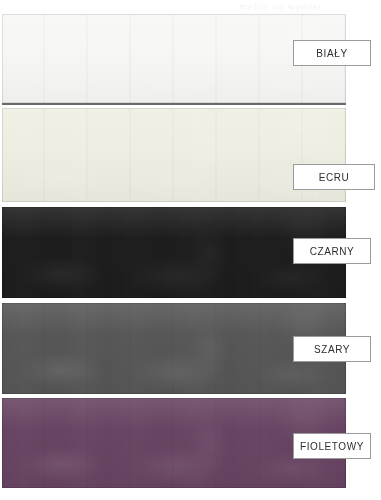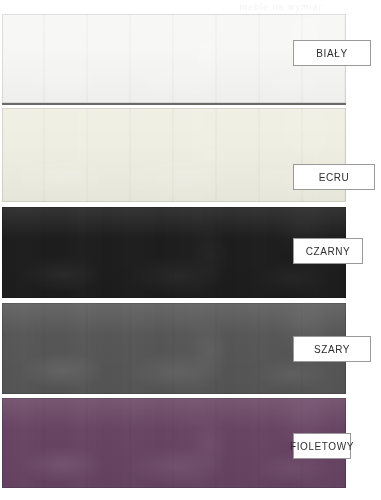--- a/index.html
+++ b/index.html
@@ -184,23 +184,23 @@
         <div class="edge"></div>
       </div>
     </div>
   <div id="label-layer">
       <div class="label-box" style="left: 293px; top: 40px; width: 78px; height: 26px; color: rgb(46, 46, 46);">
         <span>BIAŁY</span>
       </div>
       <div class="label-box" style="left: 293px; top: 141px; width: 82px; height: 26px; color: rgb(46, 46, 46); margin-top: 23px;">
         <span>ECRU</span>
       </div>
-      <div class="label-box" style="left: 293px; top: 238px; width: 70px; height: 26px; color: rgb(46, 46, 46);">
+      <div class="label-box" style="left: 293px; top: 238px; width: 78px; height: 26px; color: rgb(46, 46, 46);">
         <span>CZARNY</span>
       </div>
       <div class="label-box" style="left: 293px; top: 336px; width: 78px; height: 26px; color: rgb(46, 46, 46); text-align: center;">
         <span>SZARY</span>
       </div>
-      <div class="label-box" style="left: 293px; top: 433px; width: 58px; height: 26px; color: rgb(46, 46, 46);">
+      <div class="label-box" style="left: 293px; top: 433px; width: 78px; height: 26px; color: rgb(46, 46, 46);">
         <span>FIOLETOWY</span>
       </div>
     </div>
 </div>
 
 </body></html>

